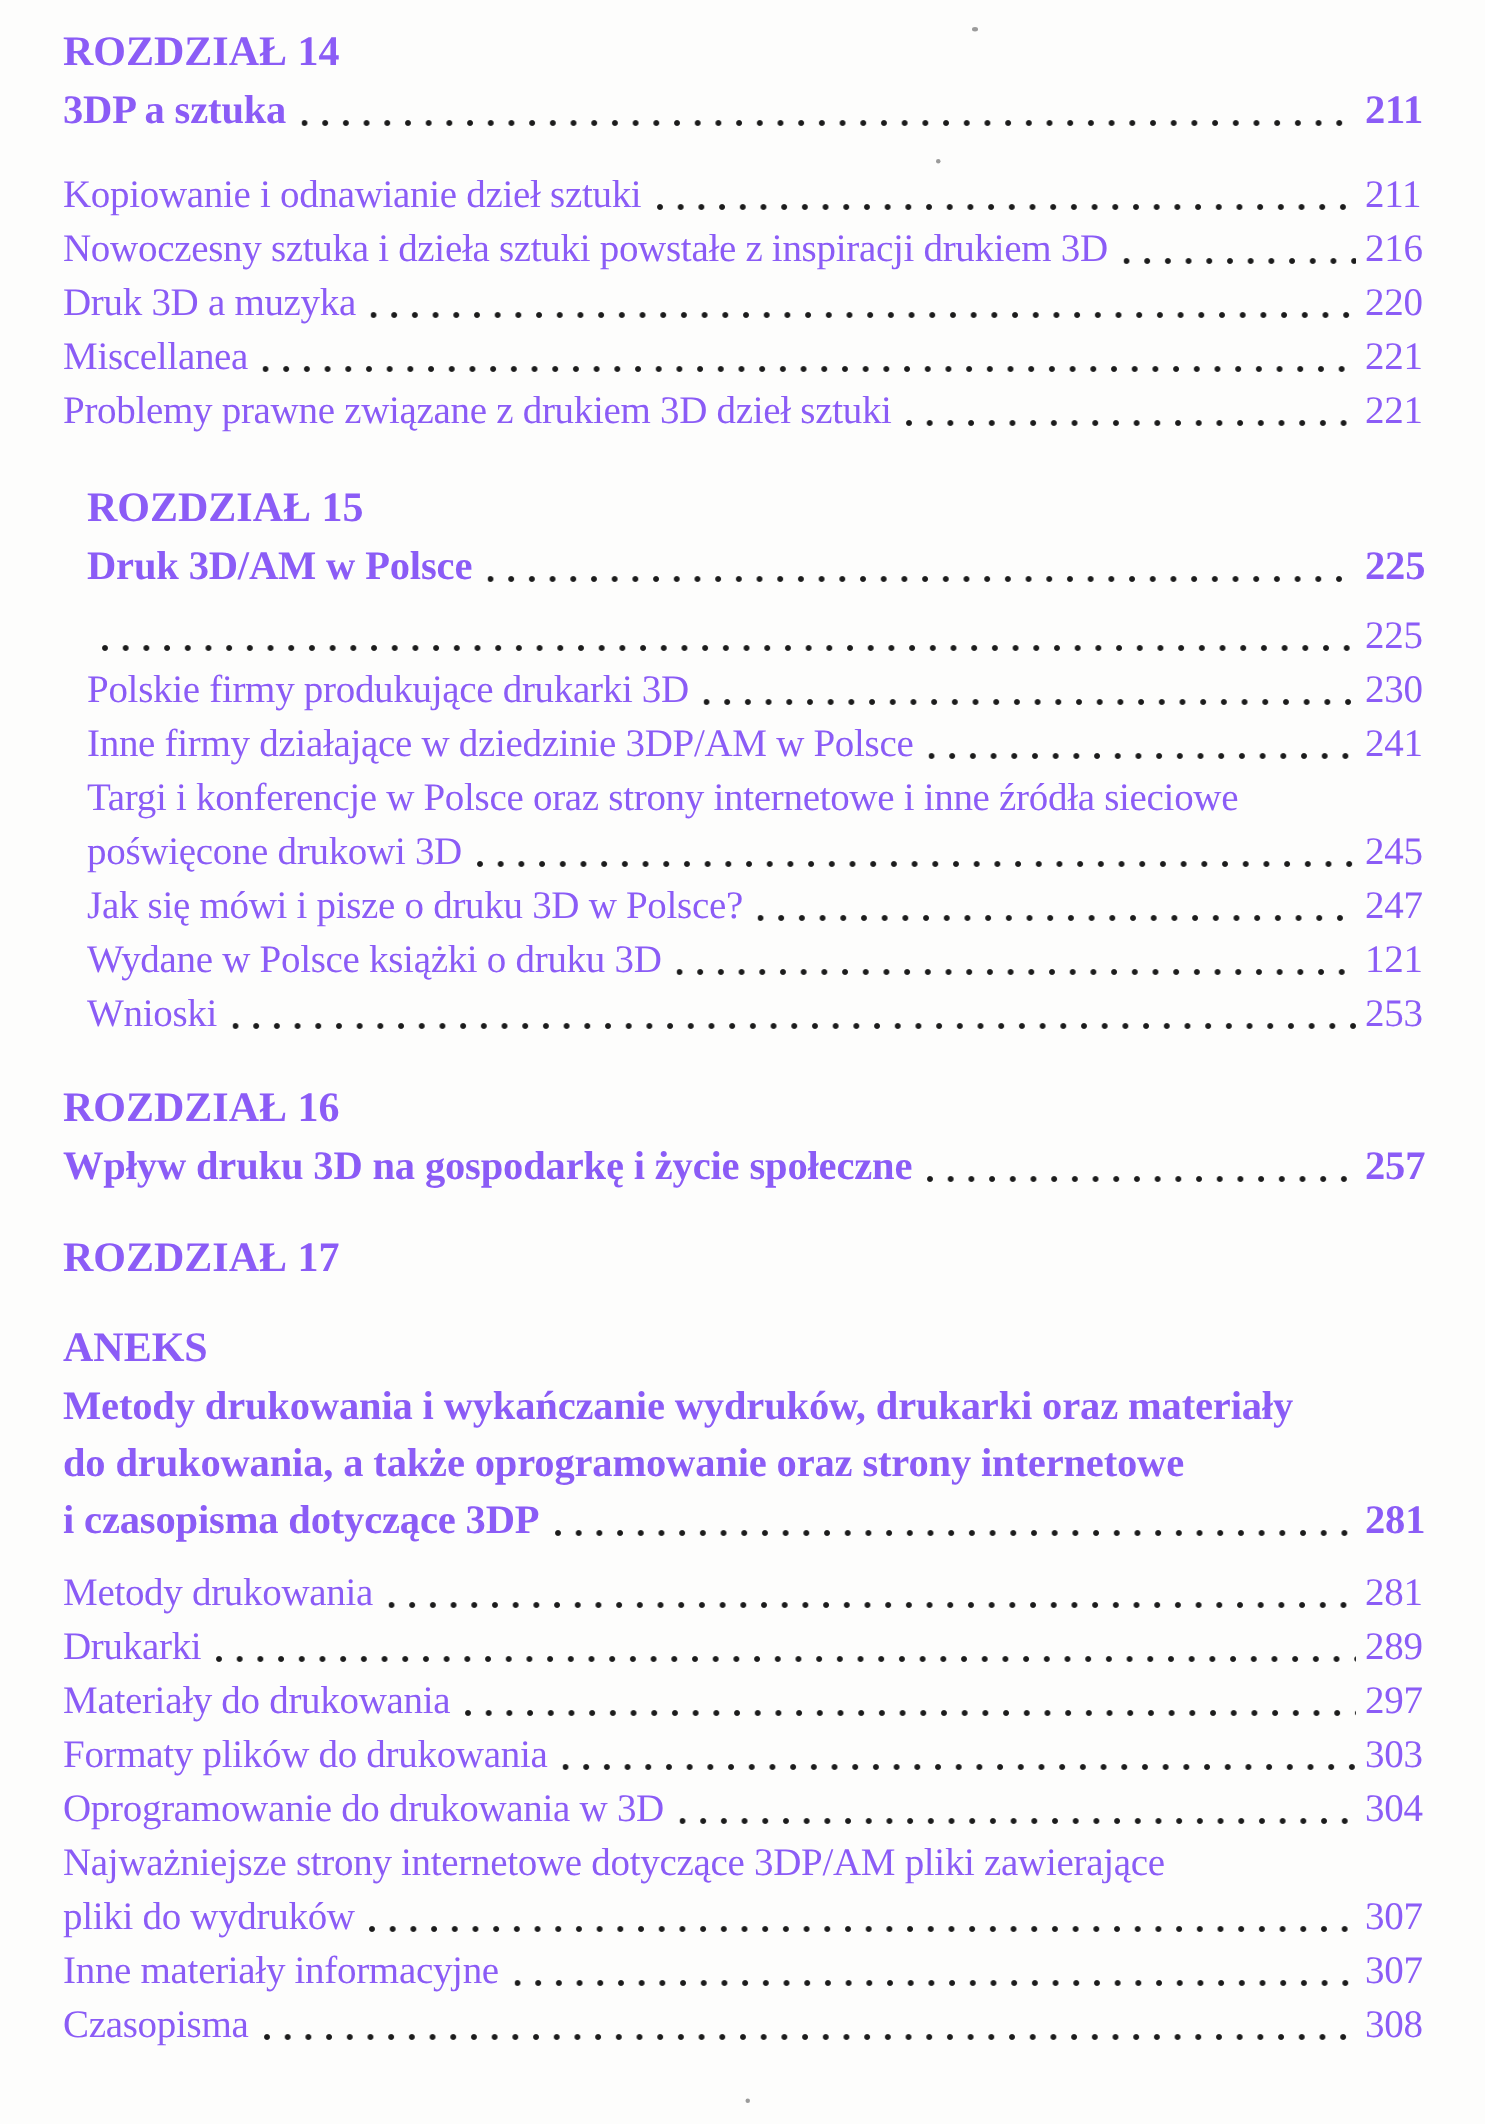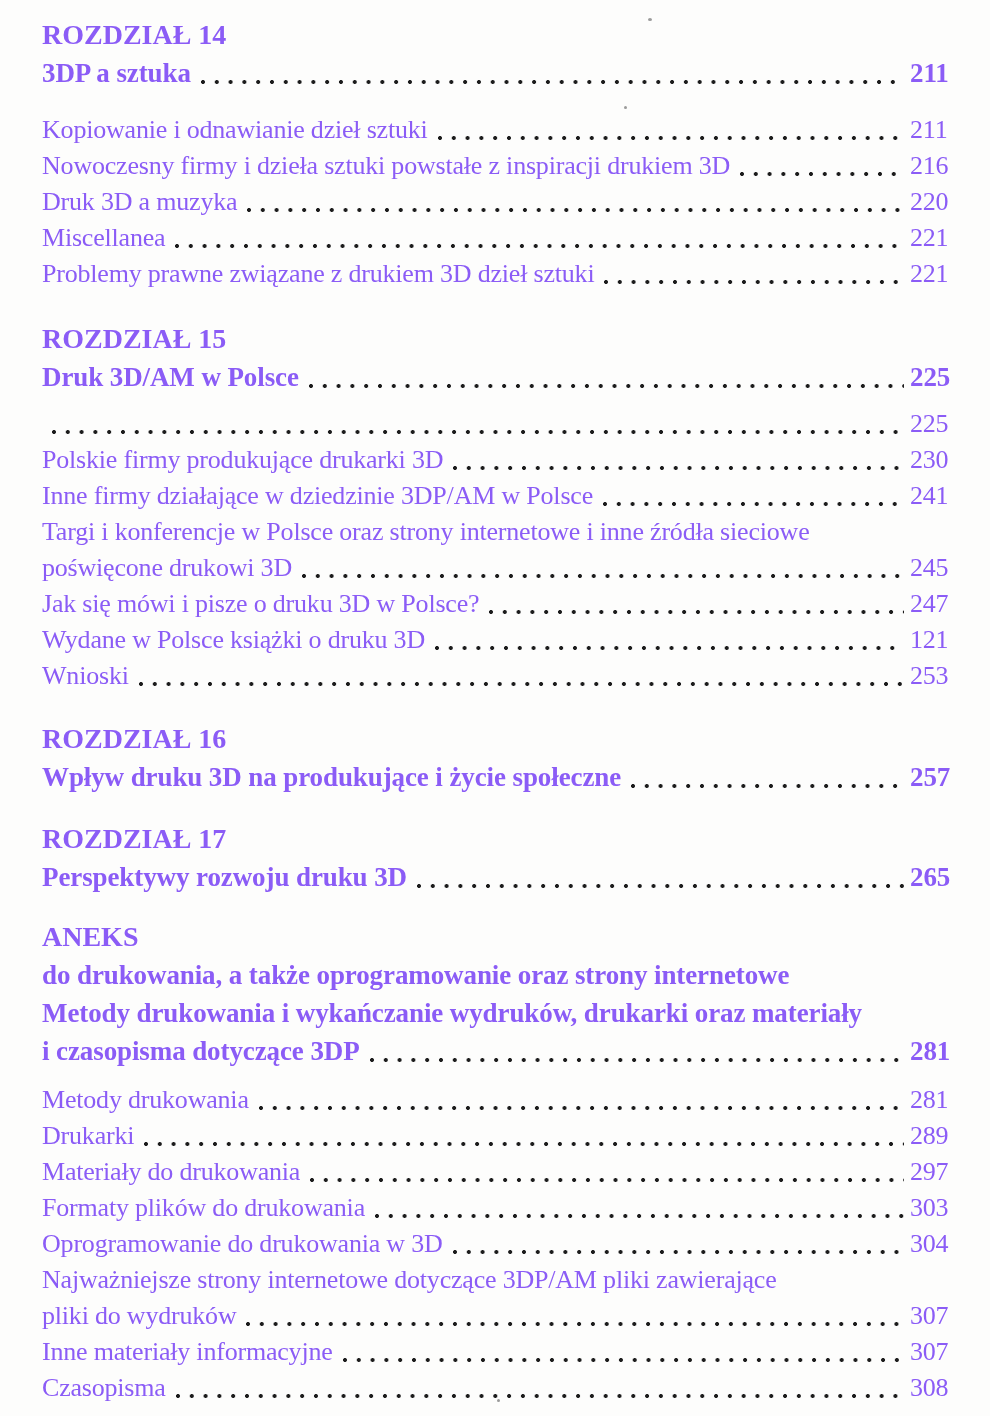--- a/index.html
+++ b/index.html
@@ -12,21 +12,21 @@
     padding: 16px 26px 0 42px;
     background: #fdfdfc;
     overflow: hidden;
     color: #8b5cf6;
     font-family: "Liberation Serif", "DejaVu Serif", serif;
     font-size: 26px;
     line-height: 36px;
     letter-spacing: -0.2px;
   }
   .sec { margin: 0; }
-  .sec + .sec.gap-28 { margin-top: 28px; }
+  .sec + .sec.gap-28 { margin-top: 28px; margin-left: 16px; }
   .sec + .sec.gap-26 { margin-top: 26px; }
   .sec + .sec.gap-24 { margin-top: 24px; }
   .sec + .sec.gap-22 { margin-top: 22px; }
   .chapter-heading {
     font-weight: 700;
     font-size: 28px;
     line-height: 38px;
     letter-spacing: 0;
   }
   .row { display: flex; }
@@ -88,21 +88,21 @@
       <span class="leader"></span>
       <span class="pg">211</span>
     </div>
     <div class="entries mt-20">
       <div class="row">
         <span class="txt">Kopiowanie i odnawianie dzieł sztuki</span>
         <span class="leader"></span>
         <span class="pg">211</span>
       </div>
       <div class="row">
-        <span class="txt">Nowoczesny firmy i dzieła sztuki powstałe z inspiracji drukiem 3D</span>
+        <span class="txt">Nowoczesny sztuka i dzieła sztuki powstałe z inspiracji drukiem 3D</span>
         <span class="leader"></span>
         <span class="pg">216</span>
       </div>
       <div class="row">
         <span class="txt">Druk 3D a muzyka</span>
         <span class="leader"></span>
         <span class="pg">220</span>
       </div>
       <div class="row">
         <span class="txt">Miscellanea</span>
@@ -159,39 +159,34 @@
         <span class="txt">Wnioski</span>
         <span class="leader"></span>
         <span class="pg">253</span>
       </div>
     </div>
   </section>
 
   <section class="sec gap-26">
     <div class="chapter-heading">ROZDZIAŁ 16</div>
     <div class="row title-row">
-      <span class="txt">Wpływ druku 3D na produkujące i życie społeczne</span>
+      <span class="txt">Wpływ druku 3D na gospodarkę i życie społeczne</span>
       <span class="leader"></span>
       <span class="pg">257</span>
     </div>
   </section>
 
   <section class="sec gap-24">
     <div class="chapter-heading">ROZDZIAŁ 17</div>
-    <div class="row title-row">
-      <span class="txt">Perspektywy rozwoju druku 3D</span>
-      <span class="leader"></span>
-      <span class="pg">265</span>
-    </div>
   </section>
 
   <section class="sec gap-22">
     <div class="chapter-heading">ANEKS</div>
+    <div class="title-line">Metody drukowania i wykańczanie wydruków, drukarki oraz materiały</div>
     <div class="title-line">do drukowania, a także oprogramowanie oraz strony internetowe</div>
-    <div class="title-line">Metody drukowania i wykańczanie wydruków, drukarki oraz materiały</div>
     <div class="row title-row">
       <span class="txt">i czasopisma dotyczące 3DP</span>
       <span class="leader"></span>
       <span class="pg">281</span>
     </div>
     <div class="entries mt-12">
       <div class="row">
         <span class="txt">Metody drukowania</span>
         <span class="leader"></span>
         <span class="pg">281</span>

